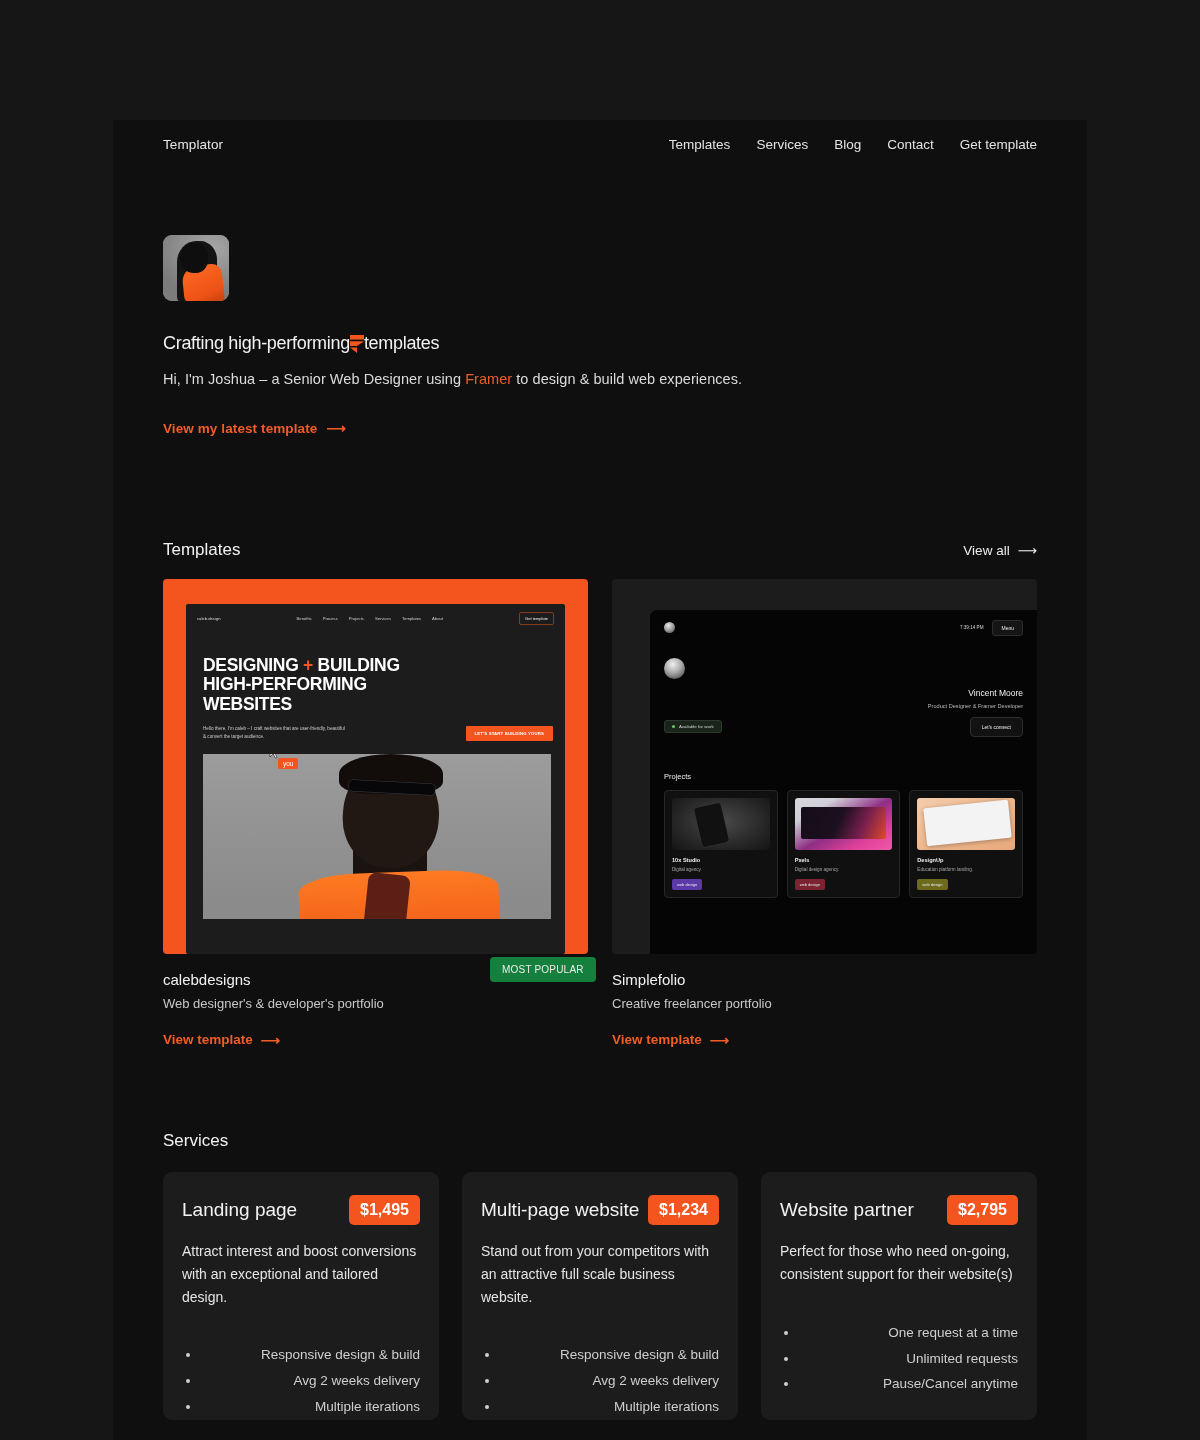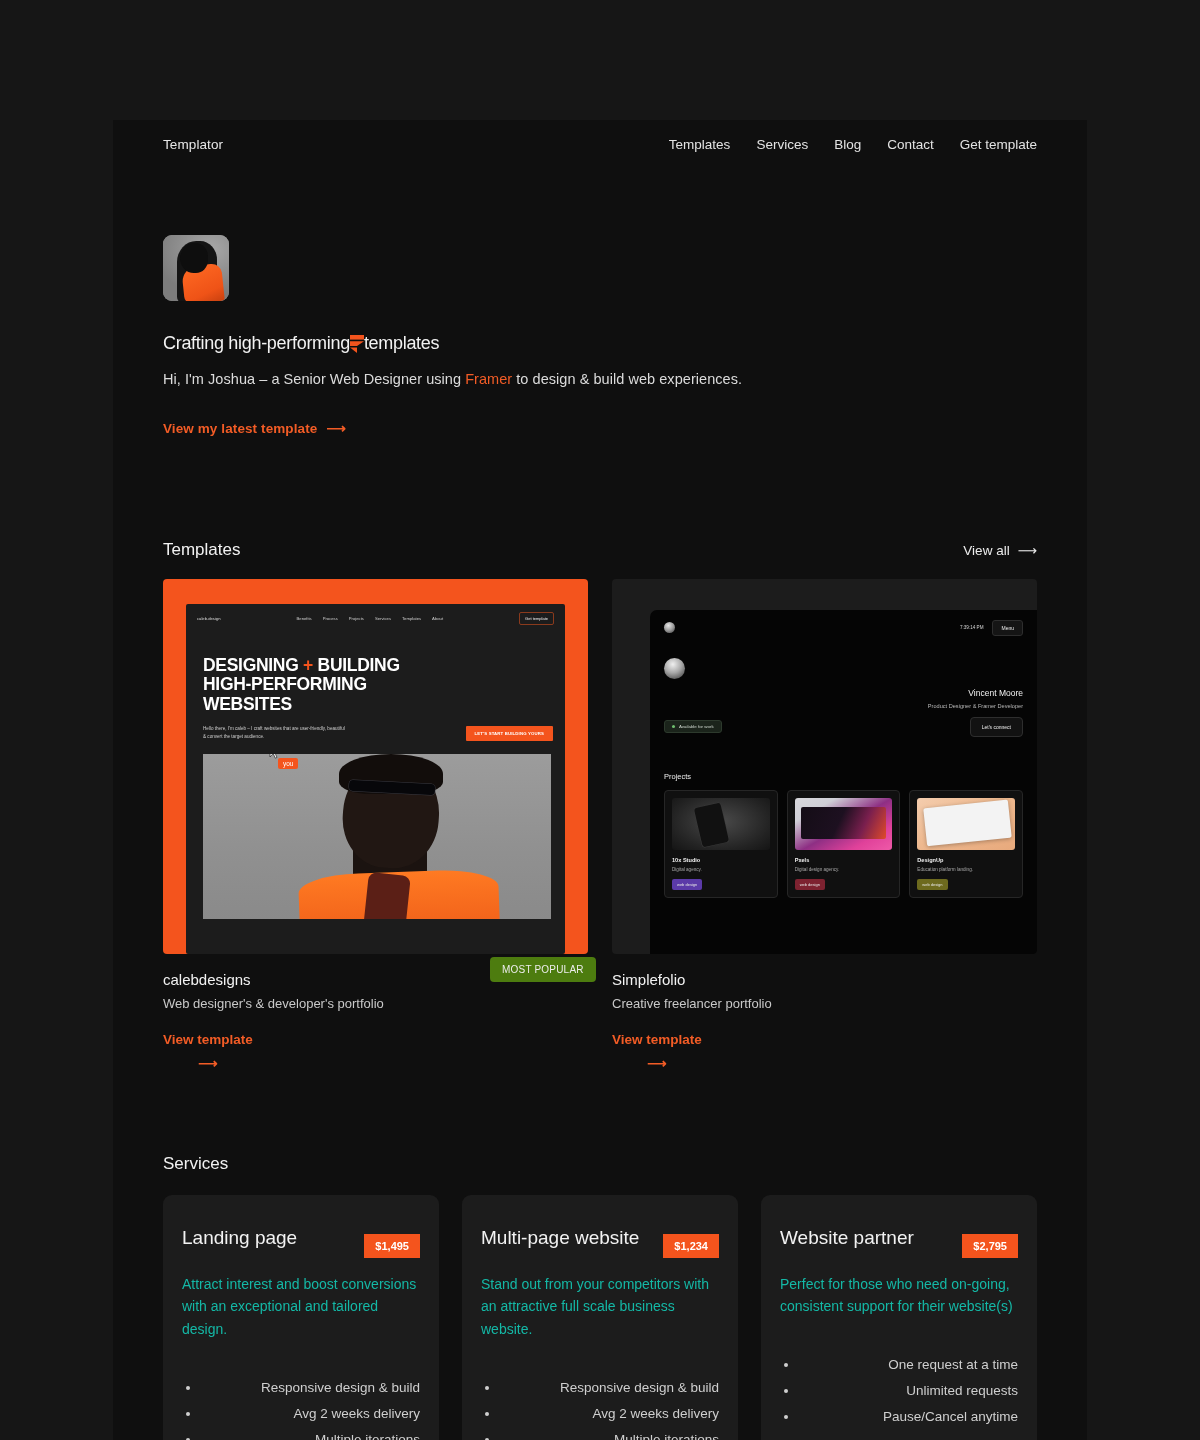--- a/index.html
+++ b/index.html
@@ -214,39 +214,39 @@
     display:inline-block; margin-top:7px; font-size:4px; color:#e6e6e6;
     padding:3px 5px; border-radius:2px;
   }
 
   
   .tpl-foot { margin-top:17px; }
   .tpl-name { font-size:15px; color:#f2f2f2; }
   .tpl-desc { margin-top:8px; font-size:13px; color:#c9c9c9; }
   .tpl-link {
     display:inline-flex; align-items:center; gap:8px;
-    margin-top:21px; font-size:13.5px; font-weight:700; color:#f25c26; text-decoration:none;flex-direction:column;
+    margin-top:21px; font-size:13.5px; font-weight:700; color:#f25c26; text-decoration:none;
   }
   .popular-badge {
     position:absolute; left:377px; top:378px;
-    background:#4d7c0f; color:#ededed; font-size:10px;
+    background:#15803d; color:#ededed; font-size:10px;
     padding:7px 12px; border-radius:4px; letter-spacing:.2px;
   }
 
   
   .svc-head { padding:0 50px; margin-top:83px; }
   .svc-grid { display:grid; grid-template-columns: repeat(3,1fr); gap:23px; padding:0 50px; margin-top:21px; }
   .svc-card { background:#1c1c1c; border-radius:9px; padding:23px 19px 0 19px; min-height:244px; }
   .svc-top { display:flex; align-items:center; justify-content:space-between; }
   .svc-name { font-size:19px; color:#f2f2f2; }
   .svc-price {
-    background:#f4541d; color:#fff; font-size:11px; font-weight:700;
-    padding:6px 11px; border-radius:0;margin-top:16px;
-  }
-  .svc-desc { margin-top:15px; font-size:14px; line-height:1.63; color:#14b8a6; }
+    background:#f4541d; color:#fff; font-size:16px; font-weight:700;
+    padding:6px 11px; border-radius:5px;
+  }
+  .svc-desc { margin-top:15px; font-size:14px; line-height:1.63; color:#e5e5e5; }
   .svc-list { margin-top:34px; padding-left:19px; }
   .svc-list li { font-size:13.5px; color:#cfcfcf; line-height:1.92;text-align:right; }
 </style>
 </head>
 <body>
 
 <div class="page">
 
   <div class="site-header">
     <div class="brand">Templator</div>

